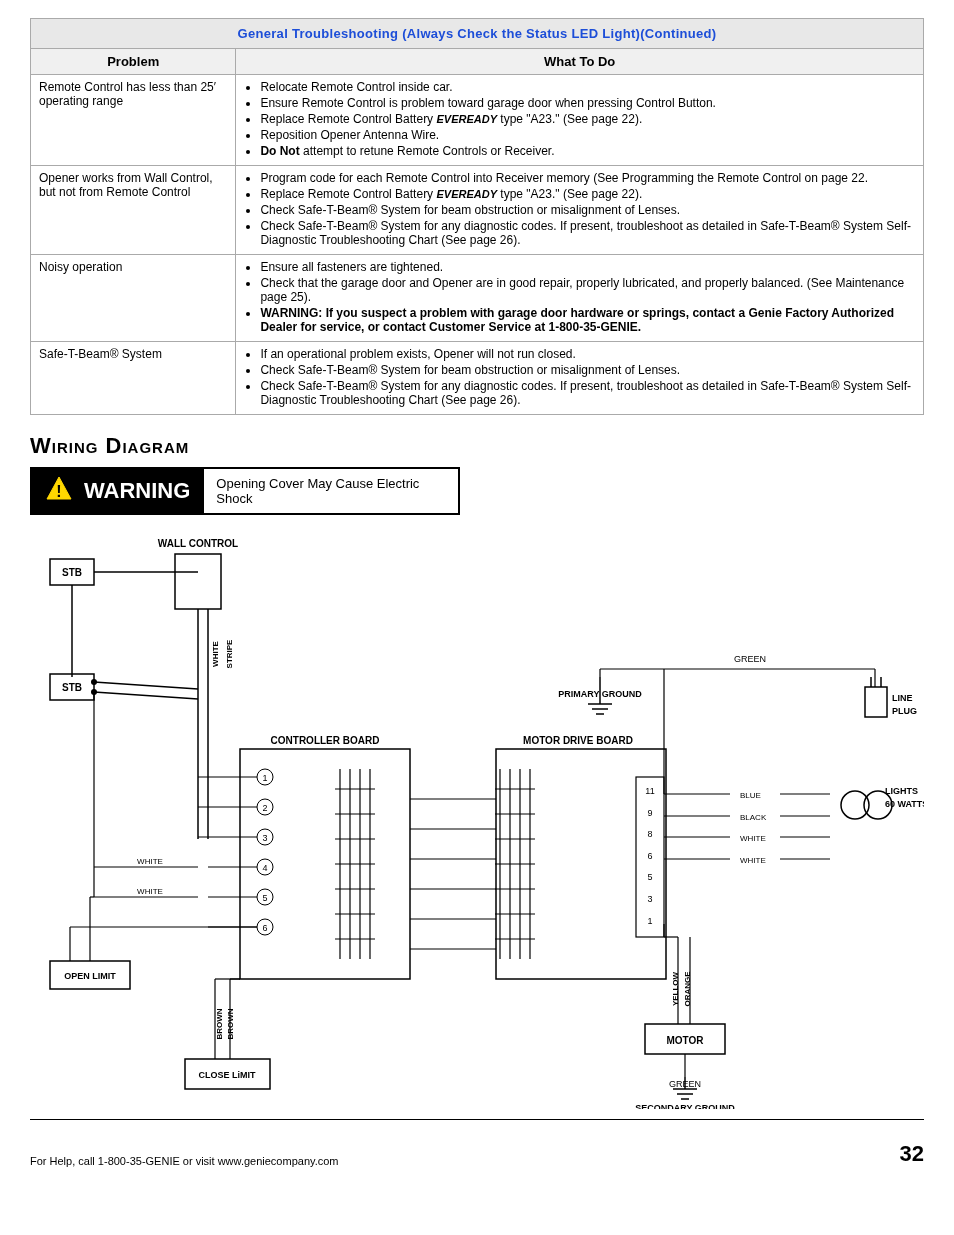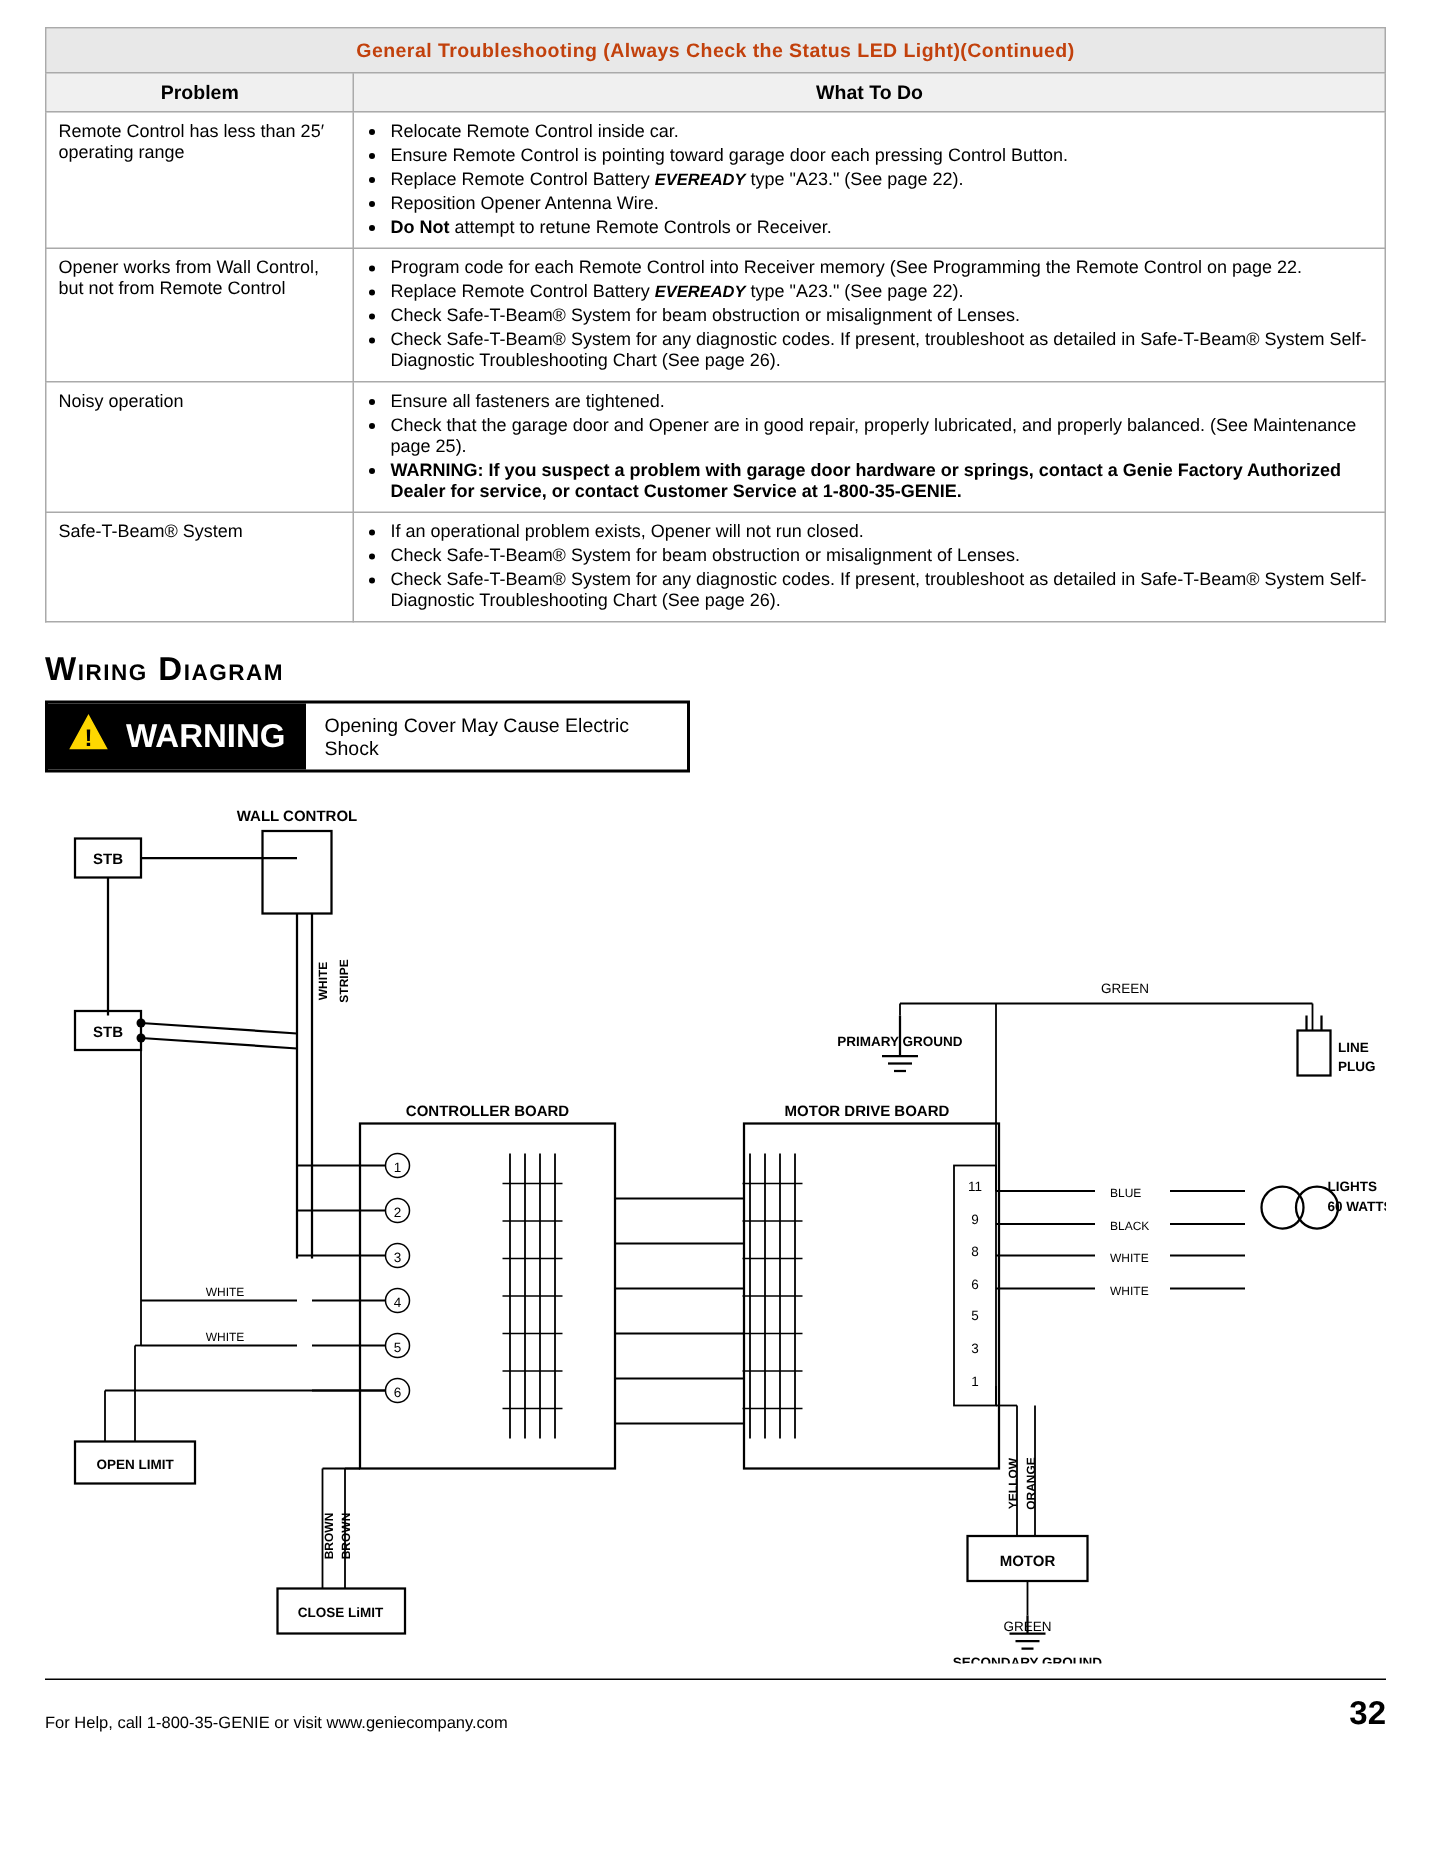--- a/index.html
+++ b/index.html
@@ -23,21 +23,21 @@
     .trouble-table th, .trouble-table td {
       border: 1px solid #aaa;
       padding: 5px 8px;
       vertical-align: top;
     }
     .trouble-header-row td {
       background: #e8e8e8;
       text-align: center;
       font-size: 13px;
       font-weight: bold;
-      color: #c2410c;
+      color: #1d4ed8;
       letter-spacing: 0.3px;
       padding: 7px 2px;
     }
     .trouble-col-header {
       background: #f0f0f0;
       font-weight: bold;
       font-size: 13px;
       text-align: center;
     }
     .trouble-table td ul {
@@ -92,21 +92,21 @@
       width: 100%;
       position: relative;
     }
 
     
     .footer {
       display: flex;
       justify-content: space-between;
       align-items: flex-end;
       border-top: 1px solid #000;
-      padding-top: 9px;
+      padding-top: 21px;
       margin-top: 10px;
       font-size: 11px;
     }
     .page-number {
       font-size: 22px;
       font-weight: bold;
     }
   </style>
 </head>
 <body>
@@ -119,21 +119,21 @@
   <tr>
     <td class="trouble-col-header" style="width:23%">Problem</td>
     <td class="trouble-col-header">What To Do</td>
   </tr>
 
   <tr>
     <td>Remote Control has less than 25′ operating range</td>
     <td>
       <ul>
         <li>Relocate Remote Control inside car.</li>
-        <li>Ensure Remote Control is pointing toward garage door each pressing Control Button.</li>
+        <li>Ensure Remote Control is problem toward garage door when pressing Control Button.</li>
         <li>Replace Remote Control Battery <span class="eveready">EVEREADY</span> type "A23." (See page 22).</li>
         <li>Reposition Opener Antenna Wire.</li>
         <li><span class="bold">Do Not</span> attempt to retune Remote Controls or Receiver.</li>
       </ul>
     </td>
   </tr>
 
   <tr>
     <td>Opener works from Wall Control, but not from Remote Control</td>
     <td>

